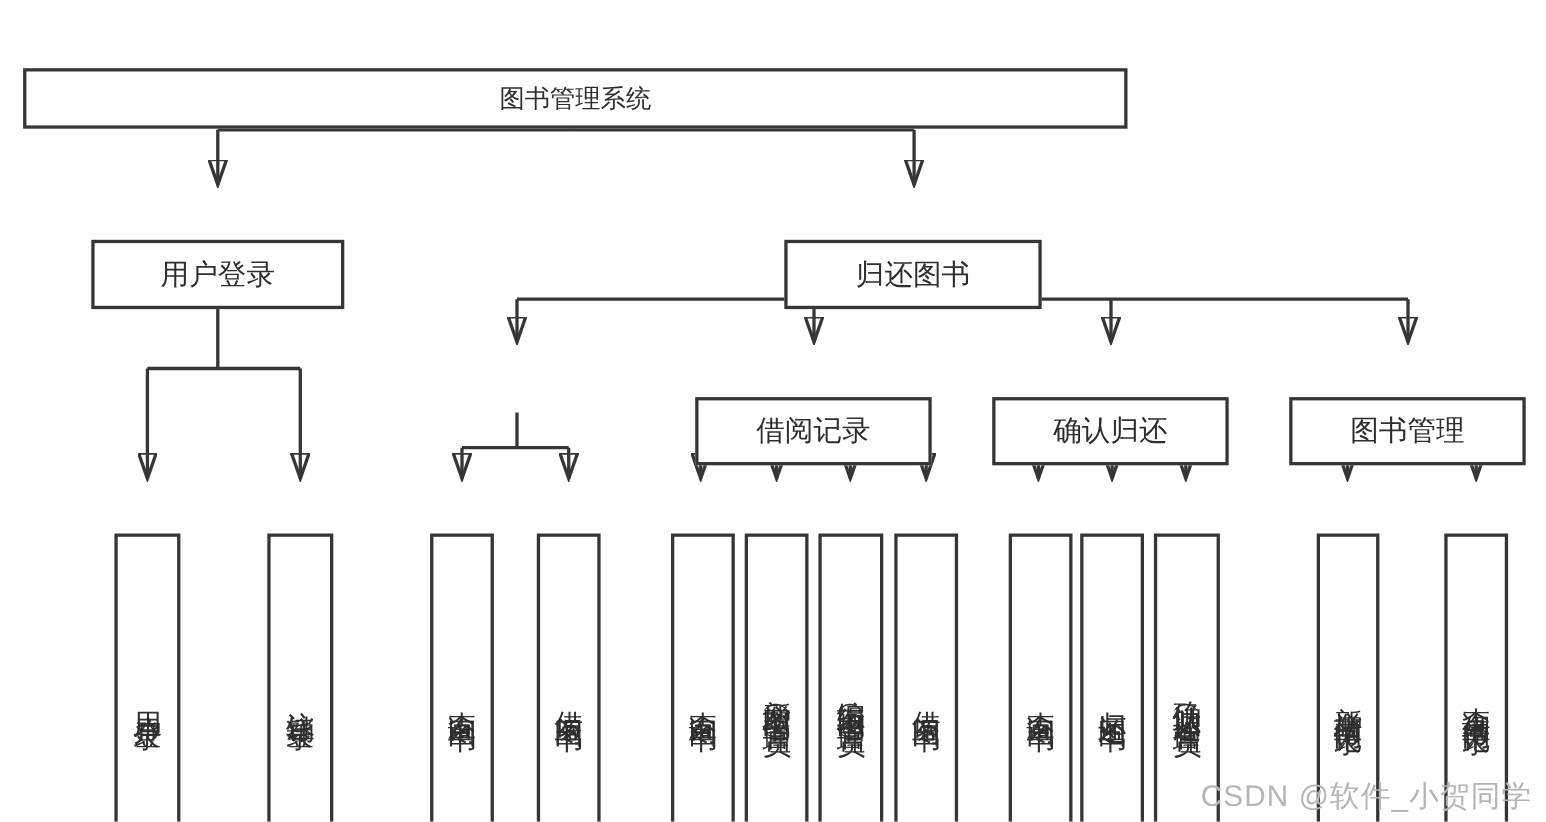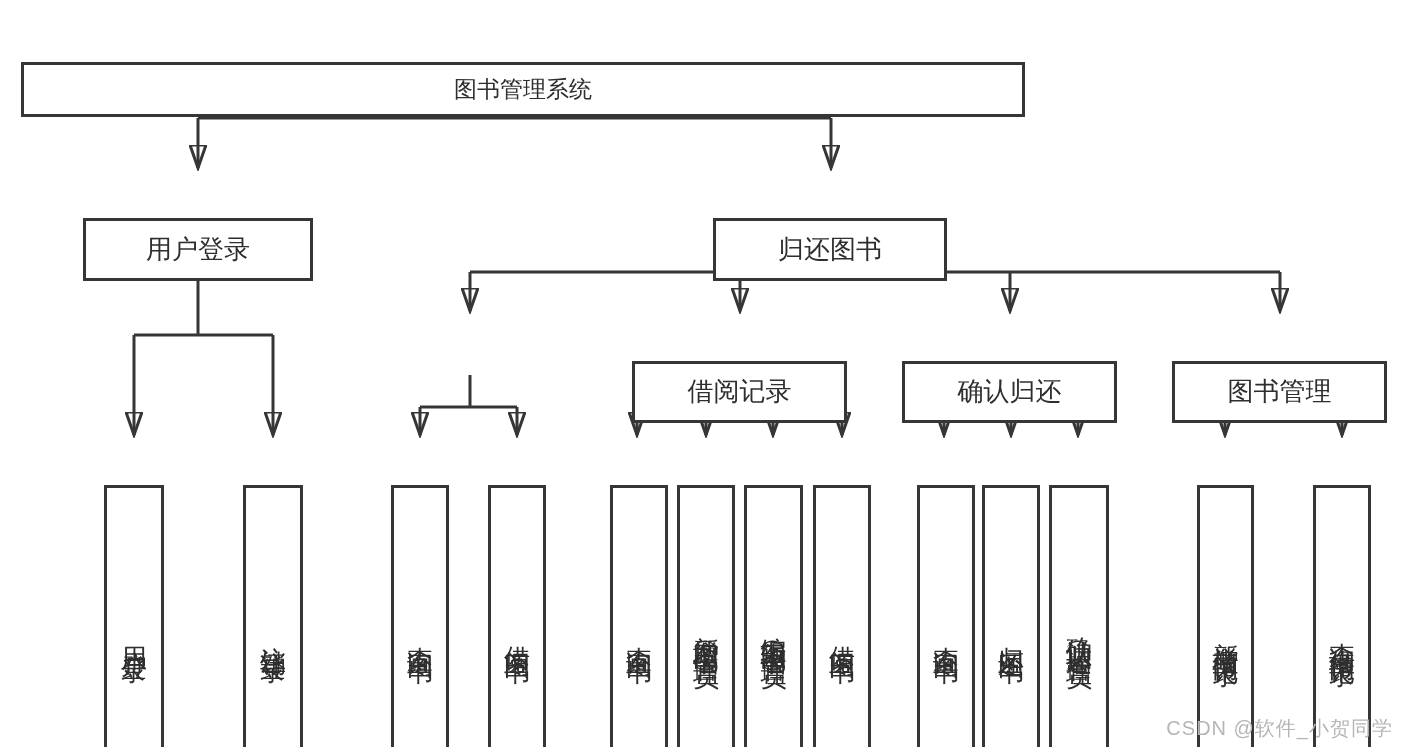--- a/index.html
+++ b/index.html
@@ -44,21 +44,21 @@
   #n-bb-add{left:677px;width:58px;}
   #n-bb-edit{left:744px;width:59px;}
   #n-bb-borrow{left:813px;width:58px;}
   #n-cb-query{left:917px;width:58px;}
   #n-cb-return{left:982px;width:58px;}
   #n-cb-confirm{left:1049px;width:60px;}
   #n-br-add{left:1197px;width:57px;}
   #n-br-query{left:1313px;width:58px;}
   #watermark{
     position:absolute;right:12px;bottom:5px;
-    color:var(--watermark);font-size:20px;letter-spacing:1px;
+    color:var(--watermark);font-size:27px;letter-spacing:1px;
     z-index:5;white-space:nowrap;
   }
 </style>
 </head>
 <body>
 
 <div id="diagram">
 
   <svg id="connectors" viewBox="0 0 1405 747" xmlns="http://www.w3.org/2000/svg">
     <defs>

